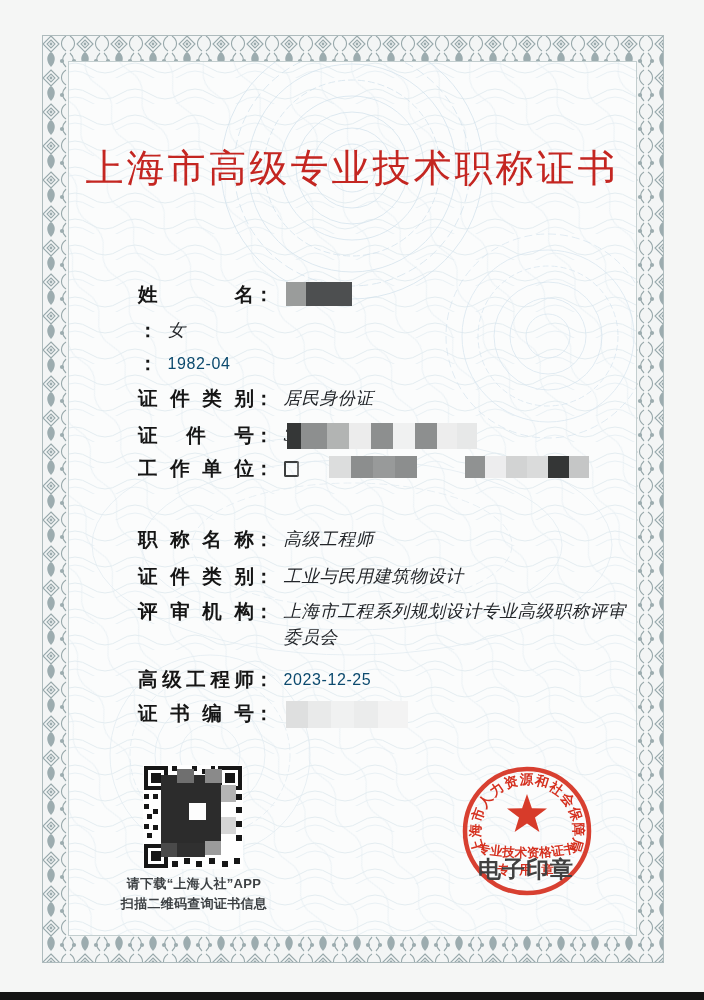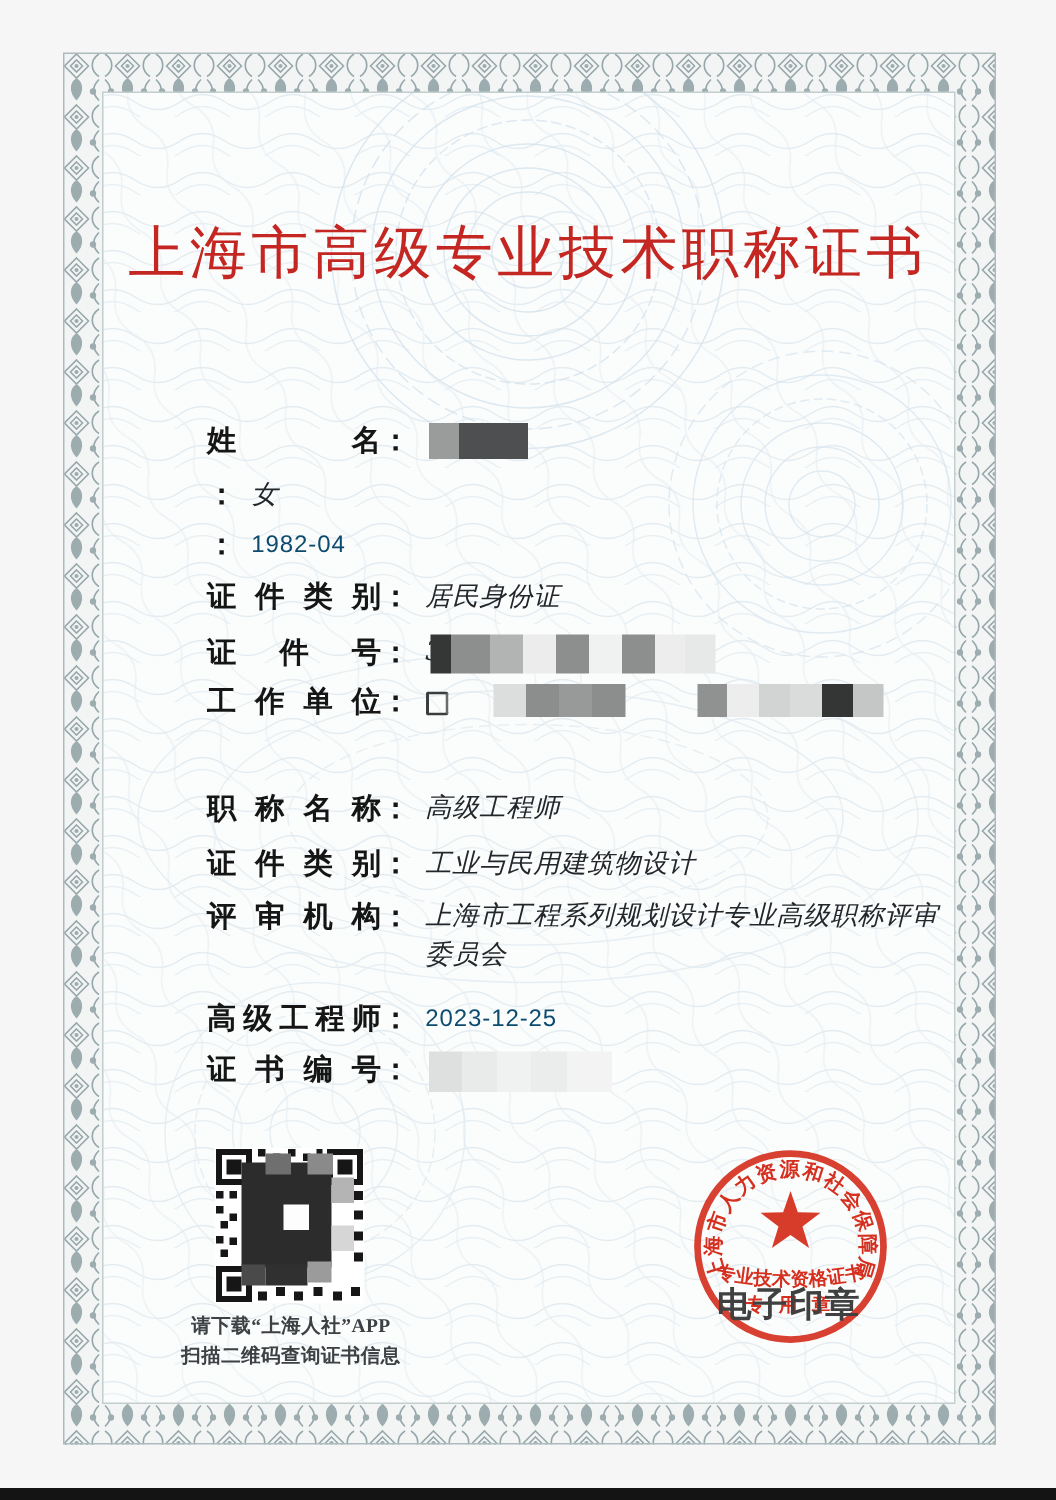--- a/index.html
+++ b/index.html
@@ -55,21 +55,21 @@
   .stub{display:inline-block;width:11px;height:12px;margin-left:10px;position:relative;top:6px;
     border:2px solid #3c3e3e;border-right-color:#6a6c6c;border-radius:2px;}
   .m-certno{margin-left:12px;width:122px;height:27px;
     background:linear-gradient(90deg,#dedfdf 0 22px,#e9eaea 22px 45px,#f0f1f1 45px 68px,
       #ebecec 68px 92px,#f3f3f3 92px 122px);}
 
   
   .qr{position:absolute;left:143px;top:765px;width:100px;height:104px;}
   .qr-caption{
     position:absolute;left:108px;top:874px;width:172px;text-align:center;
-    font-size:13px;font-weight:bold;color:#3d4144;line-height:1.55;letter-spacing:.3px;font-family:Liberation Serif, serif;
+    font-size:13px;font-weight:bold;color:#3d4144;line-height:1.55;letter-spacing:.3px;
   }
 
   
   .seal{position:absolute;left:452px;top:758px;width:150px;height:150px;}
   .seal-overlay{
     position:absolute;left:478px;top:854px;font-size:23px;font-weight:bold;
     color:#404040;letter-spacing:1px;white-space:nowrap;
   }
 
   .bottom-strip{position:absolute;left:0;bottom:0;width:704px;height:8px;background:#141414;}

